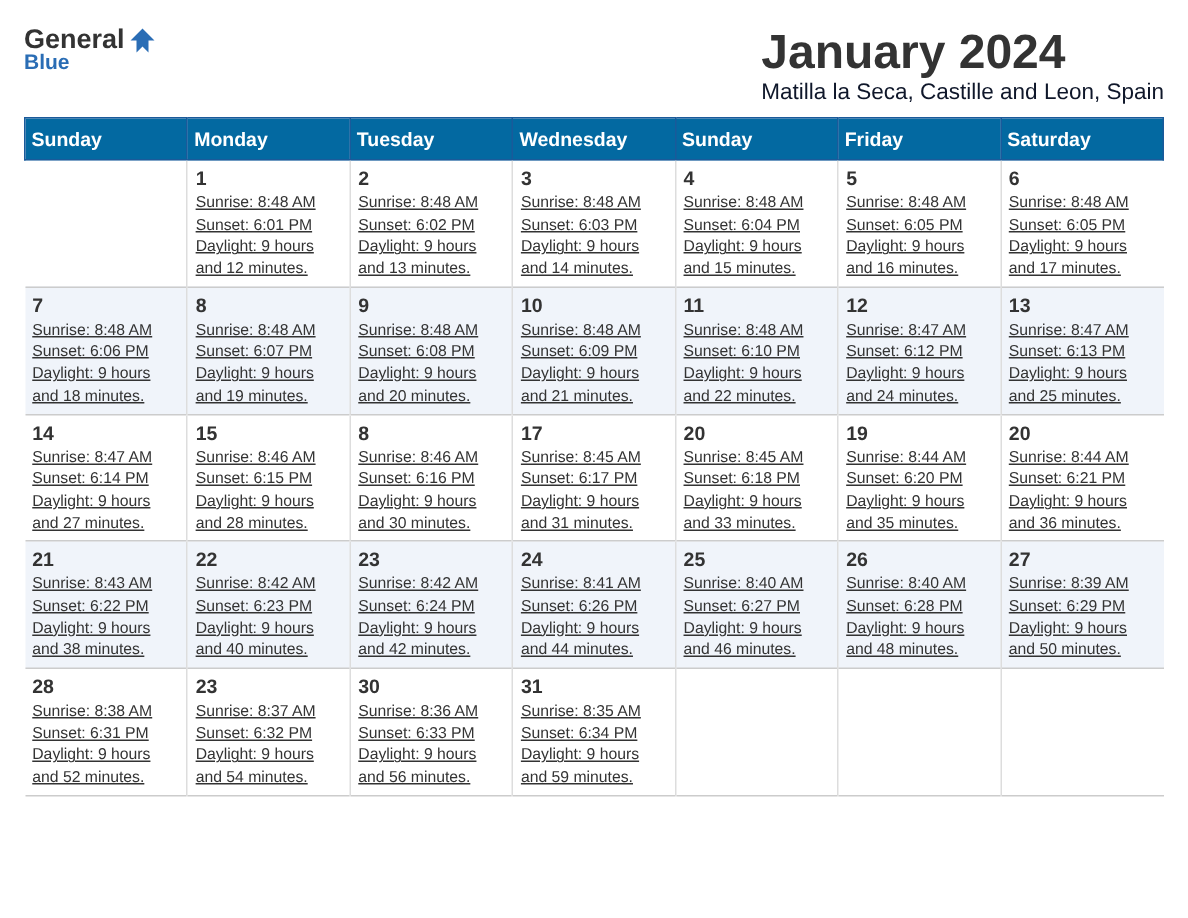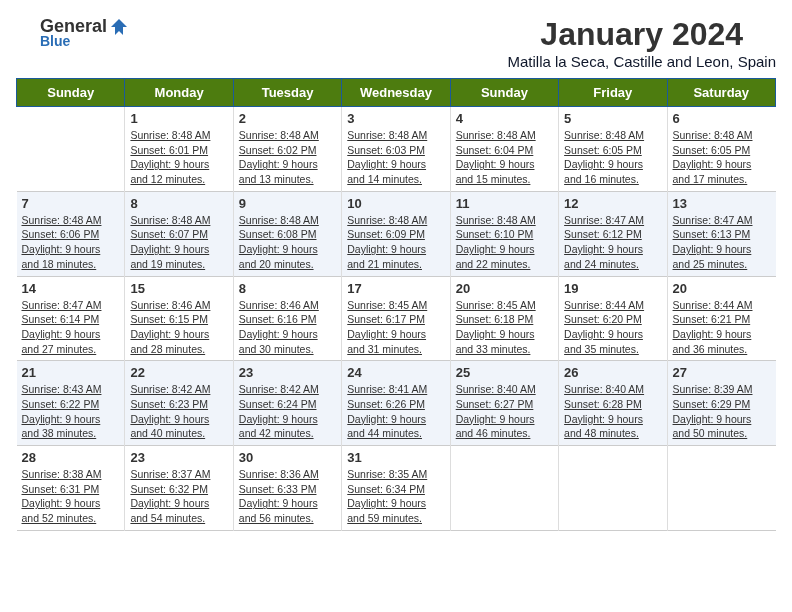--- a/index.html
+++ b/index.html
@@ -8,53 +8,52 @@
       background: #fff;
       width: 792px;
       min-height: 612px;
       padding: 16px;
     }
     .header-area {
       display: flex;
       justify-content: space-between;
       align-items: flex-start;
       margin-bottom: 8px;
-      margin-left: 24px;
     }
     .logo {
       display: flex;
       flex-direction: column;
       align-items: flex-start;
     }
     .logo-row {
       display: flex;
       align-items: center;
     }
     .title-area {
-      text-align: center;
+      text-align: left;
     }
     .month-title {
       font-size: 32px;
       font-weight: bold;
       color: #333;
     }
     .location-subtitle {
       font-size: 15px;
       color: #0f172a;
     }
     table {
       width: 100%;
       border-collapse: collapse;
       font-size: 11px;
     }
     thead tr th {
-      background-color: #4d7c0f;
+      background-color: #0369a1;
       color: #fff;
       padding: 6px 4px;
-      text-align: center;
+      text-align: left;
       font-size: 13px;
       font-weight: bold;
       border: 1px solid #1a5a9a;
     }
     tbody tr {
       border-bottom: 1px solid #ccc;
     }
     tbody tr:nth-child(odd) {
       background: #fff;
     }

